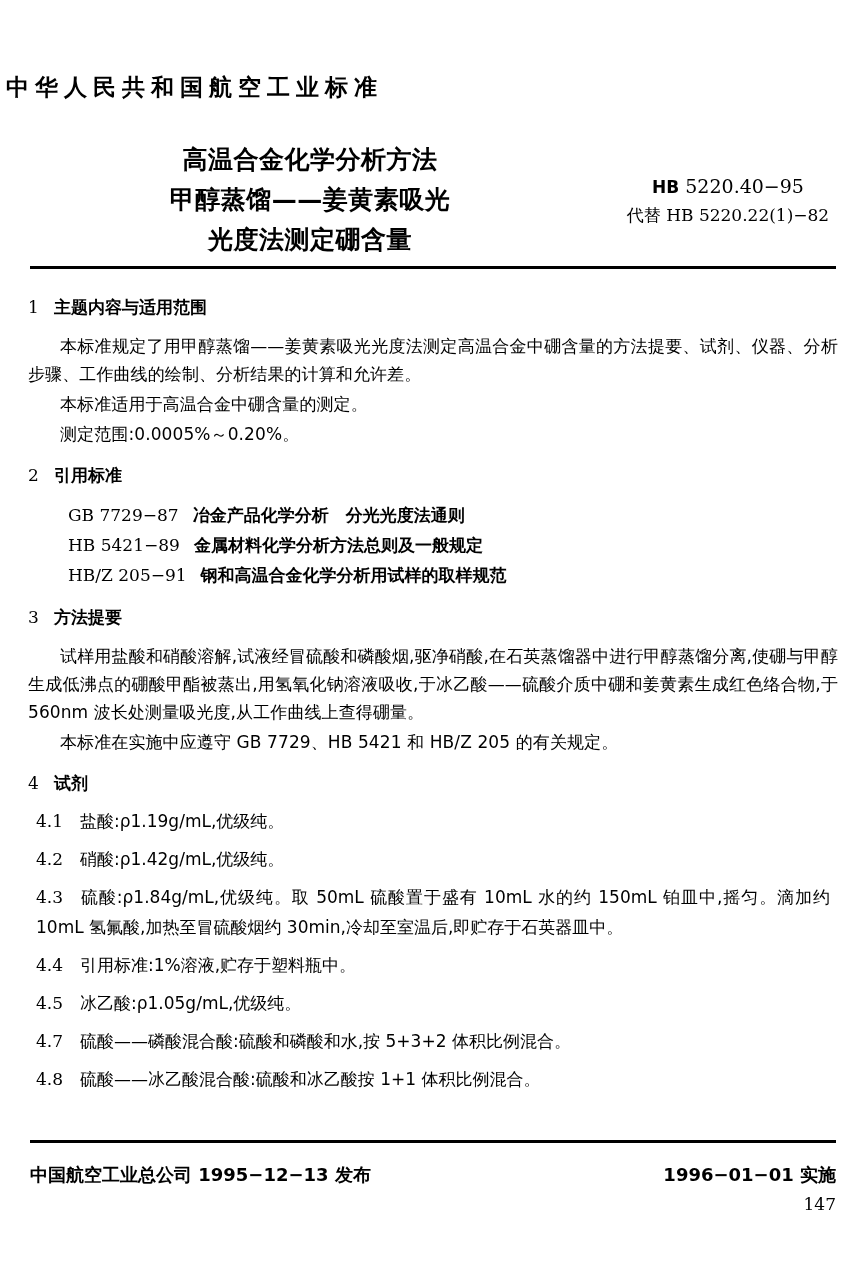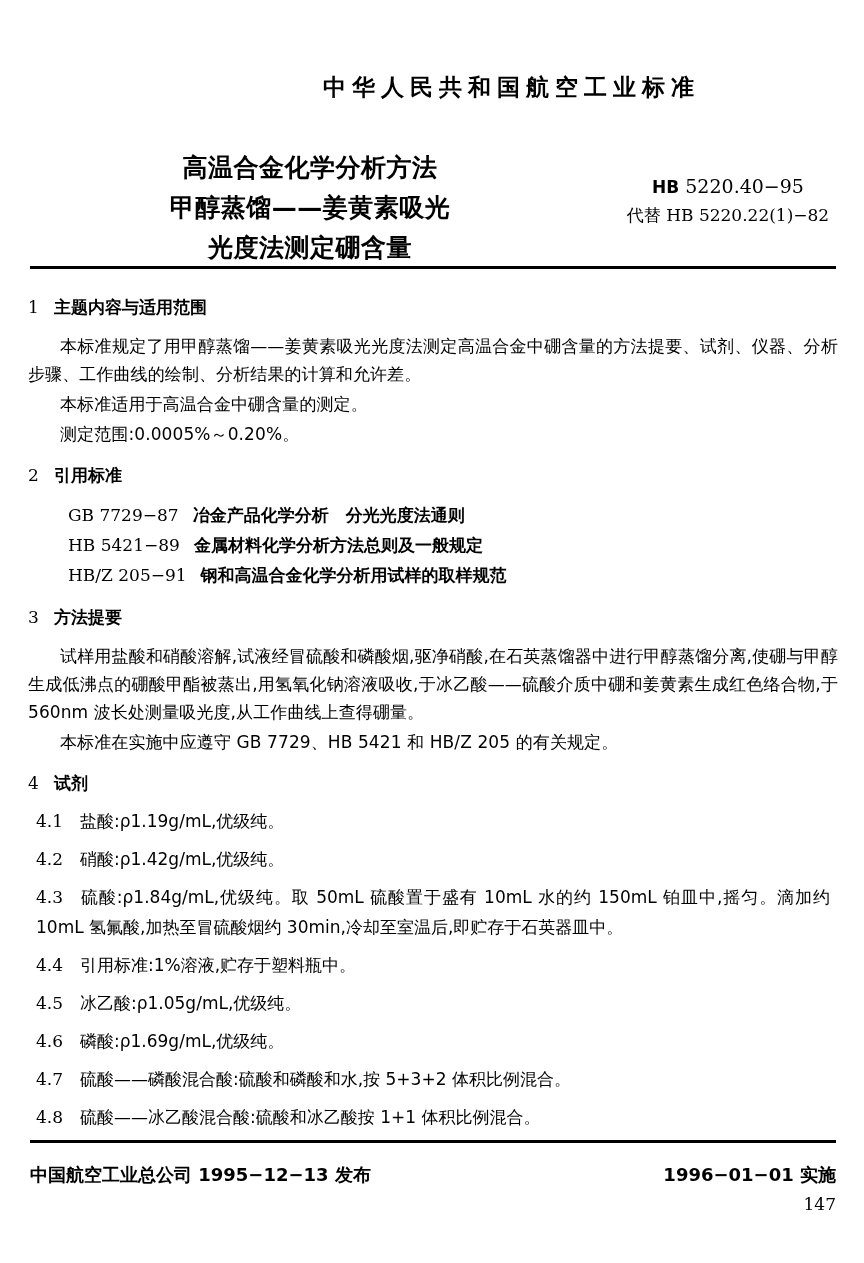--- a/index.html
+++ b/index.html
@@ -20,37 +20,37 @@
     left: 0; top: 0;
     width: 864px;
     height: 1263px;
   }
 
   
   .std-org-line {
     position: absolute;
     left: 0; top: 72px;
     width: 700px;
-    text-align: right;
+    text-align: left;
     font-size: 23px;
     font-weight: bold;
     letter-spacing: 6px;
     text-indent: 6px;
     line-height: 30px;
   }
 
   .title-block {
     position: absolute;
     left: 30px; top: 140px;
     width: 806px;
     height: 120px;
   }
   .doc-title {
     position: absolute;
-    left: 0; top: 8px;
+    left: 0; top: 0;
     width: 560px;
     text-align: center;
     font-size: 25px;
     font-weight: bold;
     line-height: 40px;
     letter-spacing: 0.5px;
   }
   .doc-title .tline { display: block; white-space: nowrap; }
 
   .std-num-block {
@@ -213,21 +213,20 @@
     <p class="para">试样用盐酸和硝酸溶解,试液经冒硫酸和磷酸烟,驱净硝酸,在石英蒸馏器中进行甲醇蒸馏分离,使硼与甲醇生成低沸点的硼酸甲酯被蒸出,用氢氧化钠溶液吸收,于冰乙酸——硫酸介质中硼和姜黄素生成红色络合物,于 560nm 波长处测量吸光度,从工作曲线上查得硼量。</p>
     <p class="para last">本标准在实施中应遵守 GB 7729、HB 5421 和 HB/Z 205 的有关规定。</p>
 
     <div class="sec-head tight"><span class="num">4</span><span>试剂</span></div>
 
     <p class="item"><span class="inum">4.1</span><span class="itext">盐酸:ρ1.19g/mL,优级纯。</span></p>
     <p class="item"><span class="inum">4.2</span><span class="itext">硝酸:ρ1.42g/mL,优级纯。</span></p>
     <p class="item"><span class="inum">4.3</span><span class="itext">硫酸:ρ1.84g/mL,优级纯。取 50mL 硫酸置于盛有 10mL 水的约 150mL 铂皿中,摇匀。滴加约 10mL 氢氟酸,加热至冒硫酸烟约 30min,冷却至室温后,即贮存于石英器皿中。</span></p>
     <p class="item"><span class="inum">4.4</span><span class="itext">引用标准:1%溶液,贮存于塑料瓶中。</span></p>
     <p class="item"><span class="inum">4.5</span><span class="itext">冰乙酸:ρ1.05g/mL,优级纯。</span></p>
-    <p class="item"><span class="inum">4.6</span><span class="itext">磷酸:ρ1.69g/mL,优级纯。</span></p>
     <p class="item"><span class="inum">4.7</span><span class="itext">硫酸——磷酸混合酸:硫酸和磷酸和水,按 5+3+2 体积比例混合。</span></p>
     <p class="item"><span class="inum">4.8</span><span class="itext">硫酸——冰乙酸混合酸:硫酸和冰乙酸按 1+1 体积比例混合。</span></p>
 
   </div>
 
   <div class="rule rule-bottom"></div>
 
   <div class="footer">
     <div class="footer-left">中国航空工业总公司 1995−12−13 发布</div>
     <div class="footer-right">1996−01−01 实施</div>

